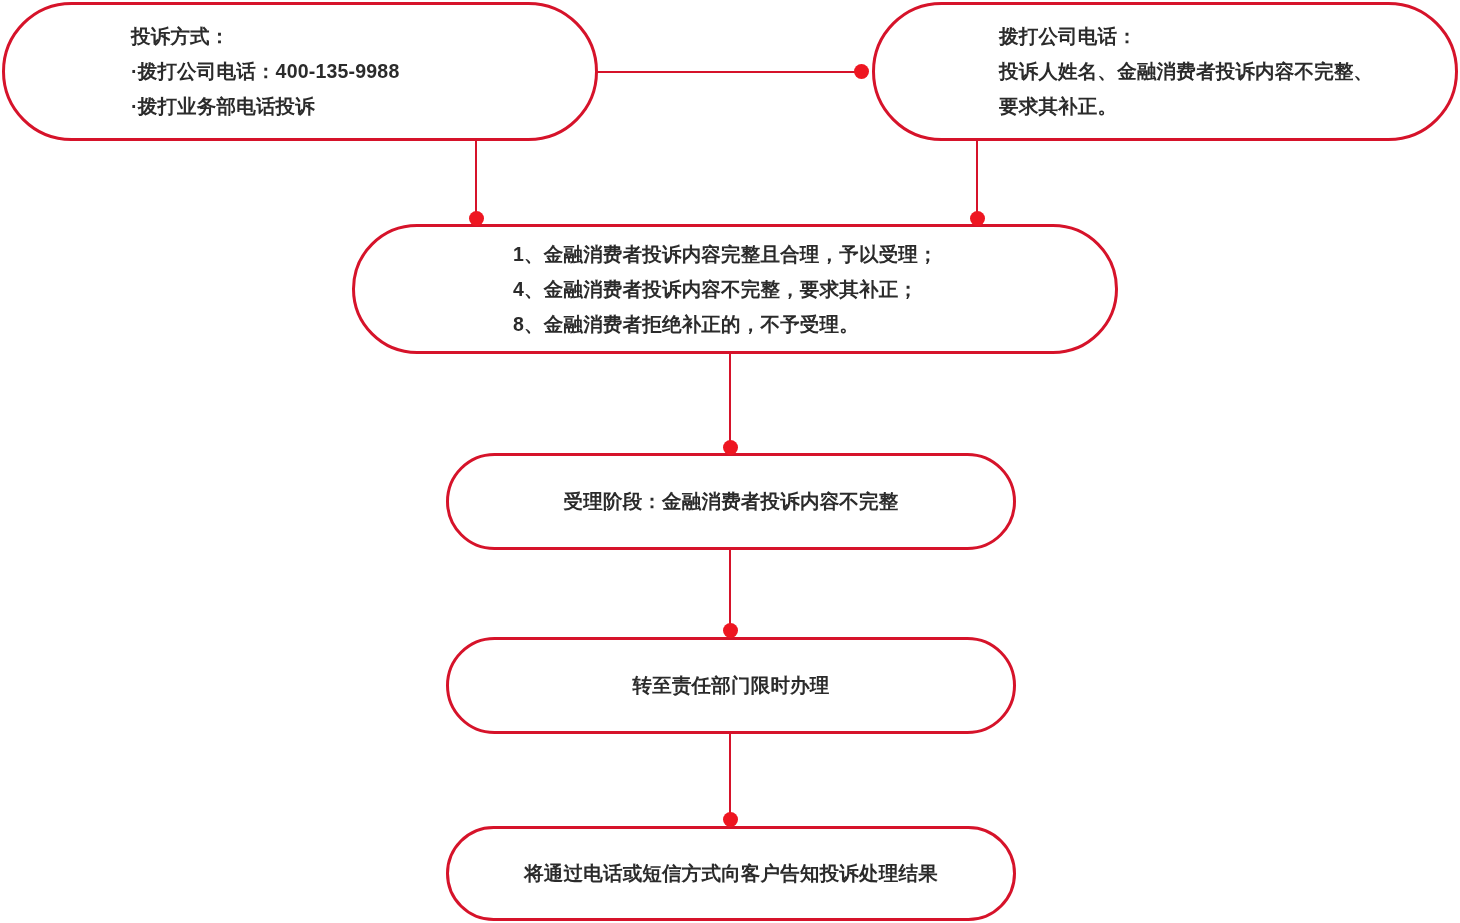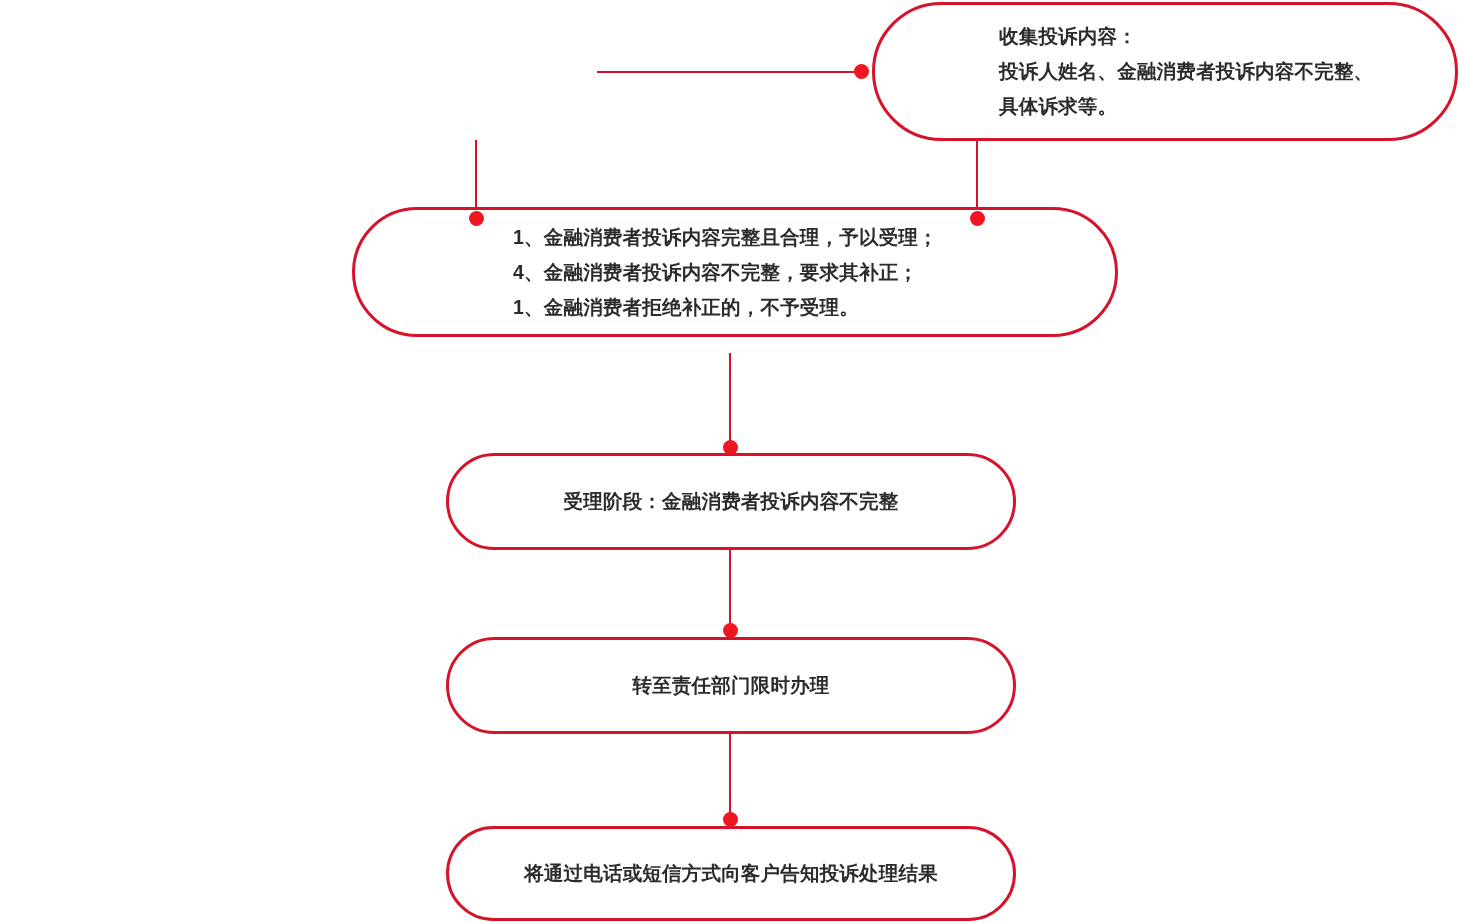--- a/index.html
+++ b/index.html
@@ -63,21 +63,21 @@
   }
   #node-complaint-channels .node-inner { padding-left: 126px; }
 
   #node-collect-content {
     left: 872px; top: 2px;  width: 586px;  height: 139px;
     border-radius: 70px;
   }
   #node-collect-content .node-inner { padding-left: 124px; }
 
   #node-acceptance-rules {
-    left: 352px; top: 207px; width: 766px; height: 130px;
+    left: 352px; top: 224px; width: 766px; height: 130px;
     border-radius: 65px;
   }
   #node-acceptance-rules .node-inner { padding-left: 158px; }
   #node-acceptance-rules .node-line { line-height: 35px; }
 
   #node-listen-record {
     left: 446px; top: 453px; width: 570px; height: 97px;
     border-radius: 49px;
   }
   #node-transfer-department {
@@ -132,34 +132,41 @@
   <div class="conn conn-v" id="conn-listen-down"></div>
   <div class="conn conn-v" id="conn-transfer-down"></div>
 
   <div class="dot" id="dot-top-horizontal"></div>
   <div class="dot" id="dot-rules-left-in"></div>
   <div class="dot" id="dot-rules-right-in"></div>
   <div class="dot" id="dot-listen-in"></div>
   <div class="dot" id="dot-transfer-in"></div>
   <div class="dot" id="dot-notify-in"></div>
 
+  <div class="node left-aligned" id="node-complaint-channels">
+    <div class="node-inner">
+      <div class="node-line">投诉方式：</div>
+      <div class="node-line">·拨打公司电话：400-135-9988</div>
+      <div class="node-line">·拨打业务部电话投诉</div>
+    </div>
+  </div>
 
   <div class="node left-aligned" id="node-collect-content">
     <div class="node-inner">
-      <div class="node-line">收集投诉内容：</div>
+      <div class="node-line">拨打公司电话：</div>
       <div class="node-line">投诉人姓名、金融消费者投诉内容不完整、</div>
-      <div class="node-line">具体诉求等。</div>
+      <div class="node-line">要求其补正。</div>
     </div>
   </div>
 
   <div class="node left-aligned" id="node-acceptance-rules">
     <div class="node-inner">
       <div class="node-line">1、金融消费者投诉内容完整且合理，予以受理；</div>
       <div class="node-line">4、金融消费者投诉内容不完整，要求其补正；</div>
-      <div class="node-line">1、金融消费者拒绝补正的，不予受理。</div>
+      <div class="node-line">8、金融消费者拒绝补正的，不予受理。</div>
     </div>
   </div>
 
   <div class="node centered" id="node-listen-record">
     <div class="node-inner">
       <div class="node-line">受理阶段：金融消费者投诉内容不完整</div>
     </div>
   </div>
 
   <div class="node centered" id="node-transfer-department">

